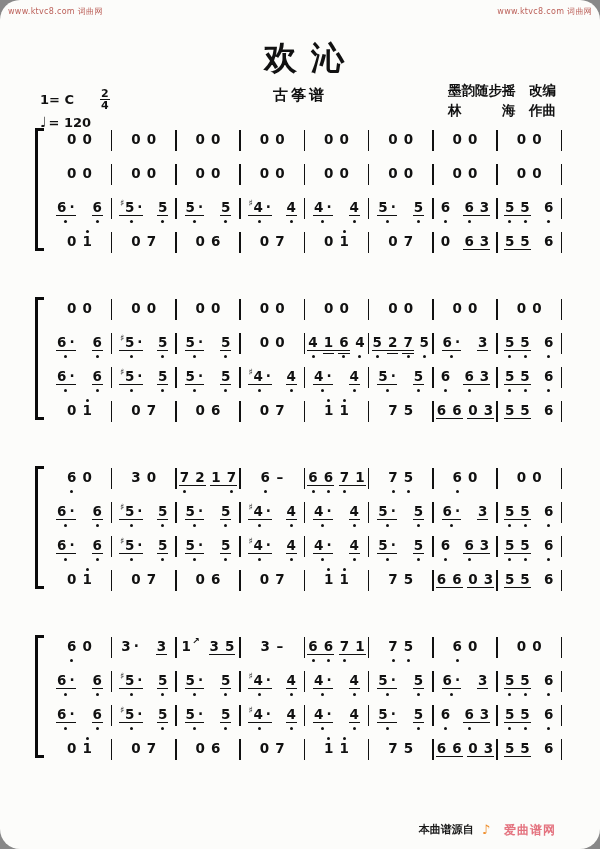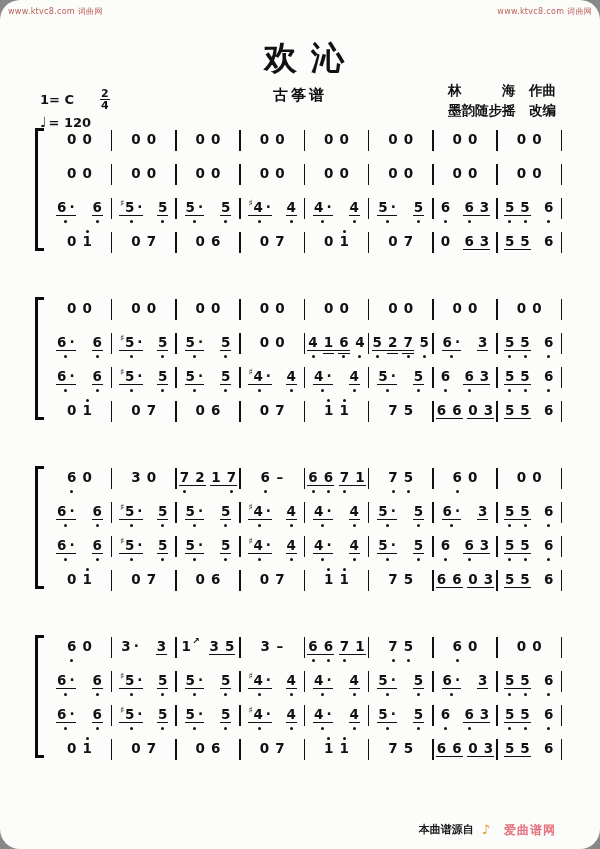--- a/index.html
+++ b/index.html
@@ -53,22 +53,22 @@
 <body>
 
 <div class="page">
   <div class="wm wm-left" style="color: rgb(187, 95, 88);">www.ktvc8.com 词曲网</div>
   <div class="wm wm-right" style="color: rgb(187, 95, 88);">www.ktvc8.com 词曲网</div>
 
   <div class="title">欢沁</div>
   <div class="subtitle">古筝谱</div>
 
   <div class="composers">
+    <div>墨韵随步摇　改编</div>
     <div>林　　　海　作曲</div>
-    <div>墨韵随步摇　改编</div>
   </div>
 
   <div class="keytempo">
     <div class="keyrow">
       <span>1= C</span>
       <span class="frac">
         <span class="num">2</span>
         <span class="den">4</span>
       </span>
     </div>

